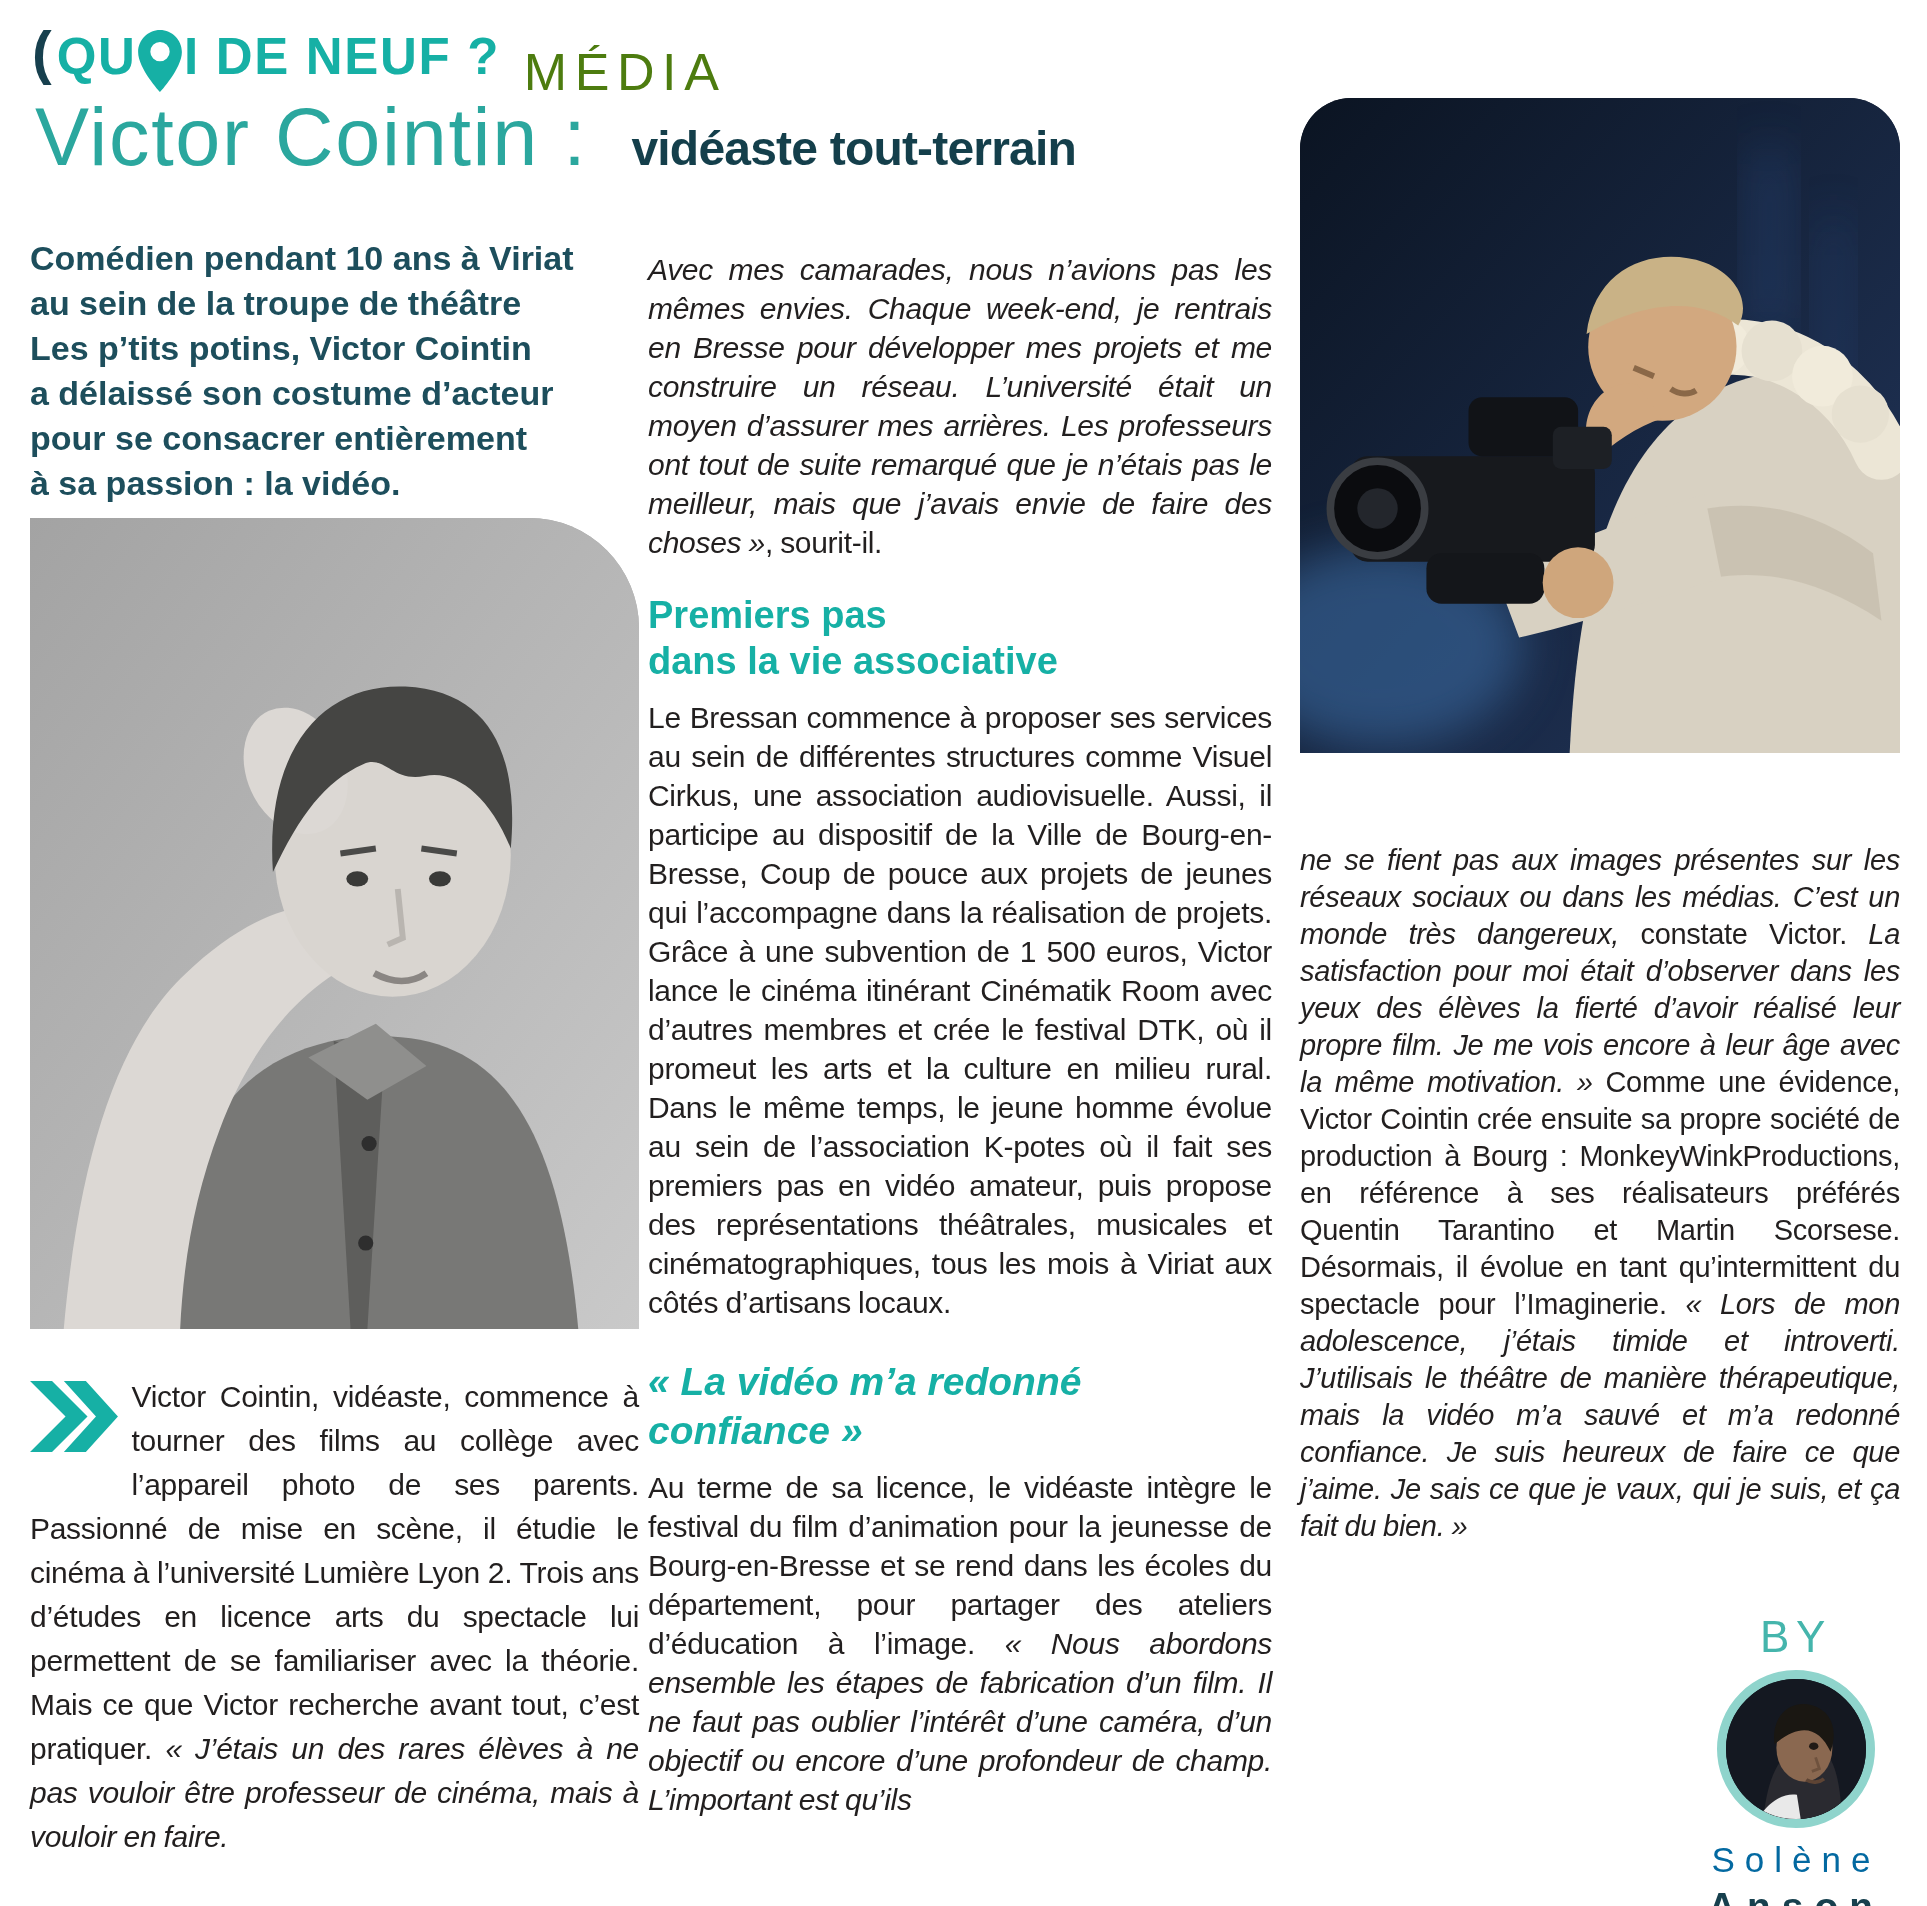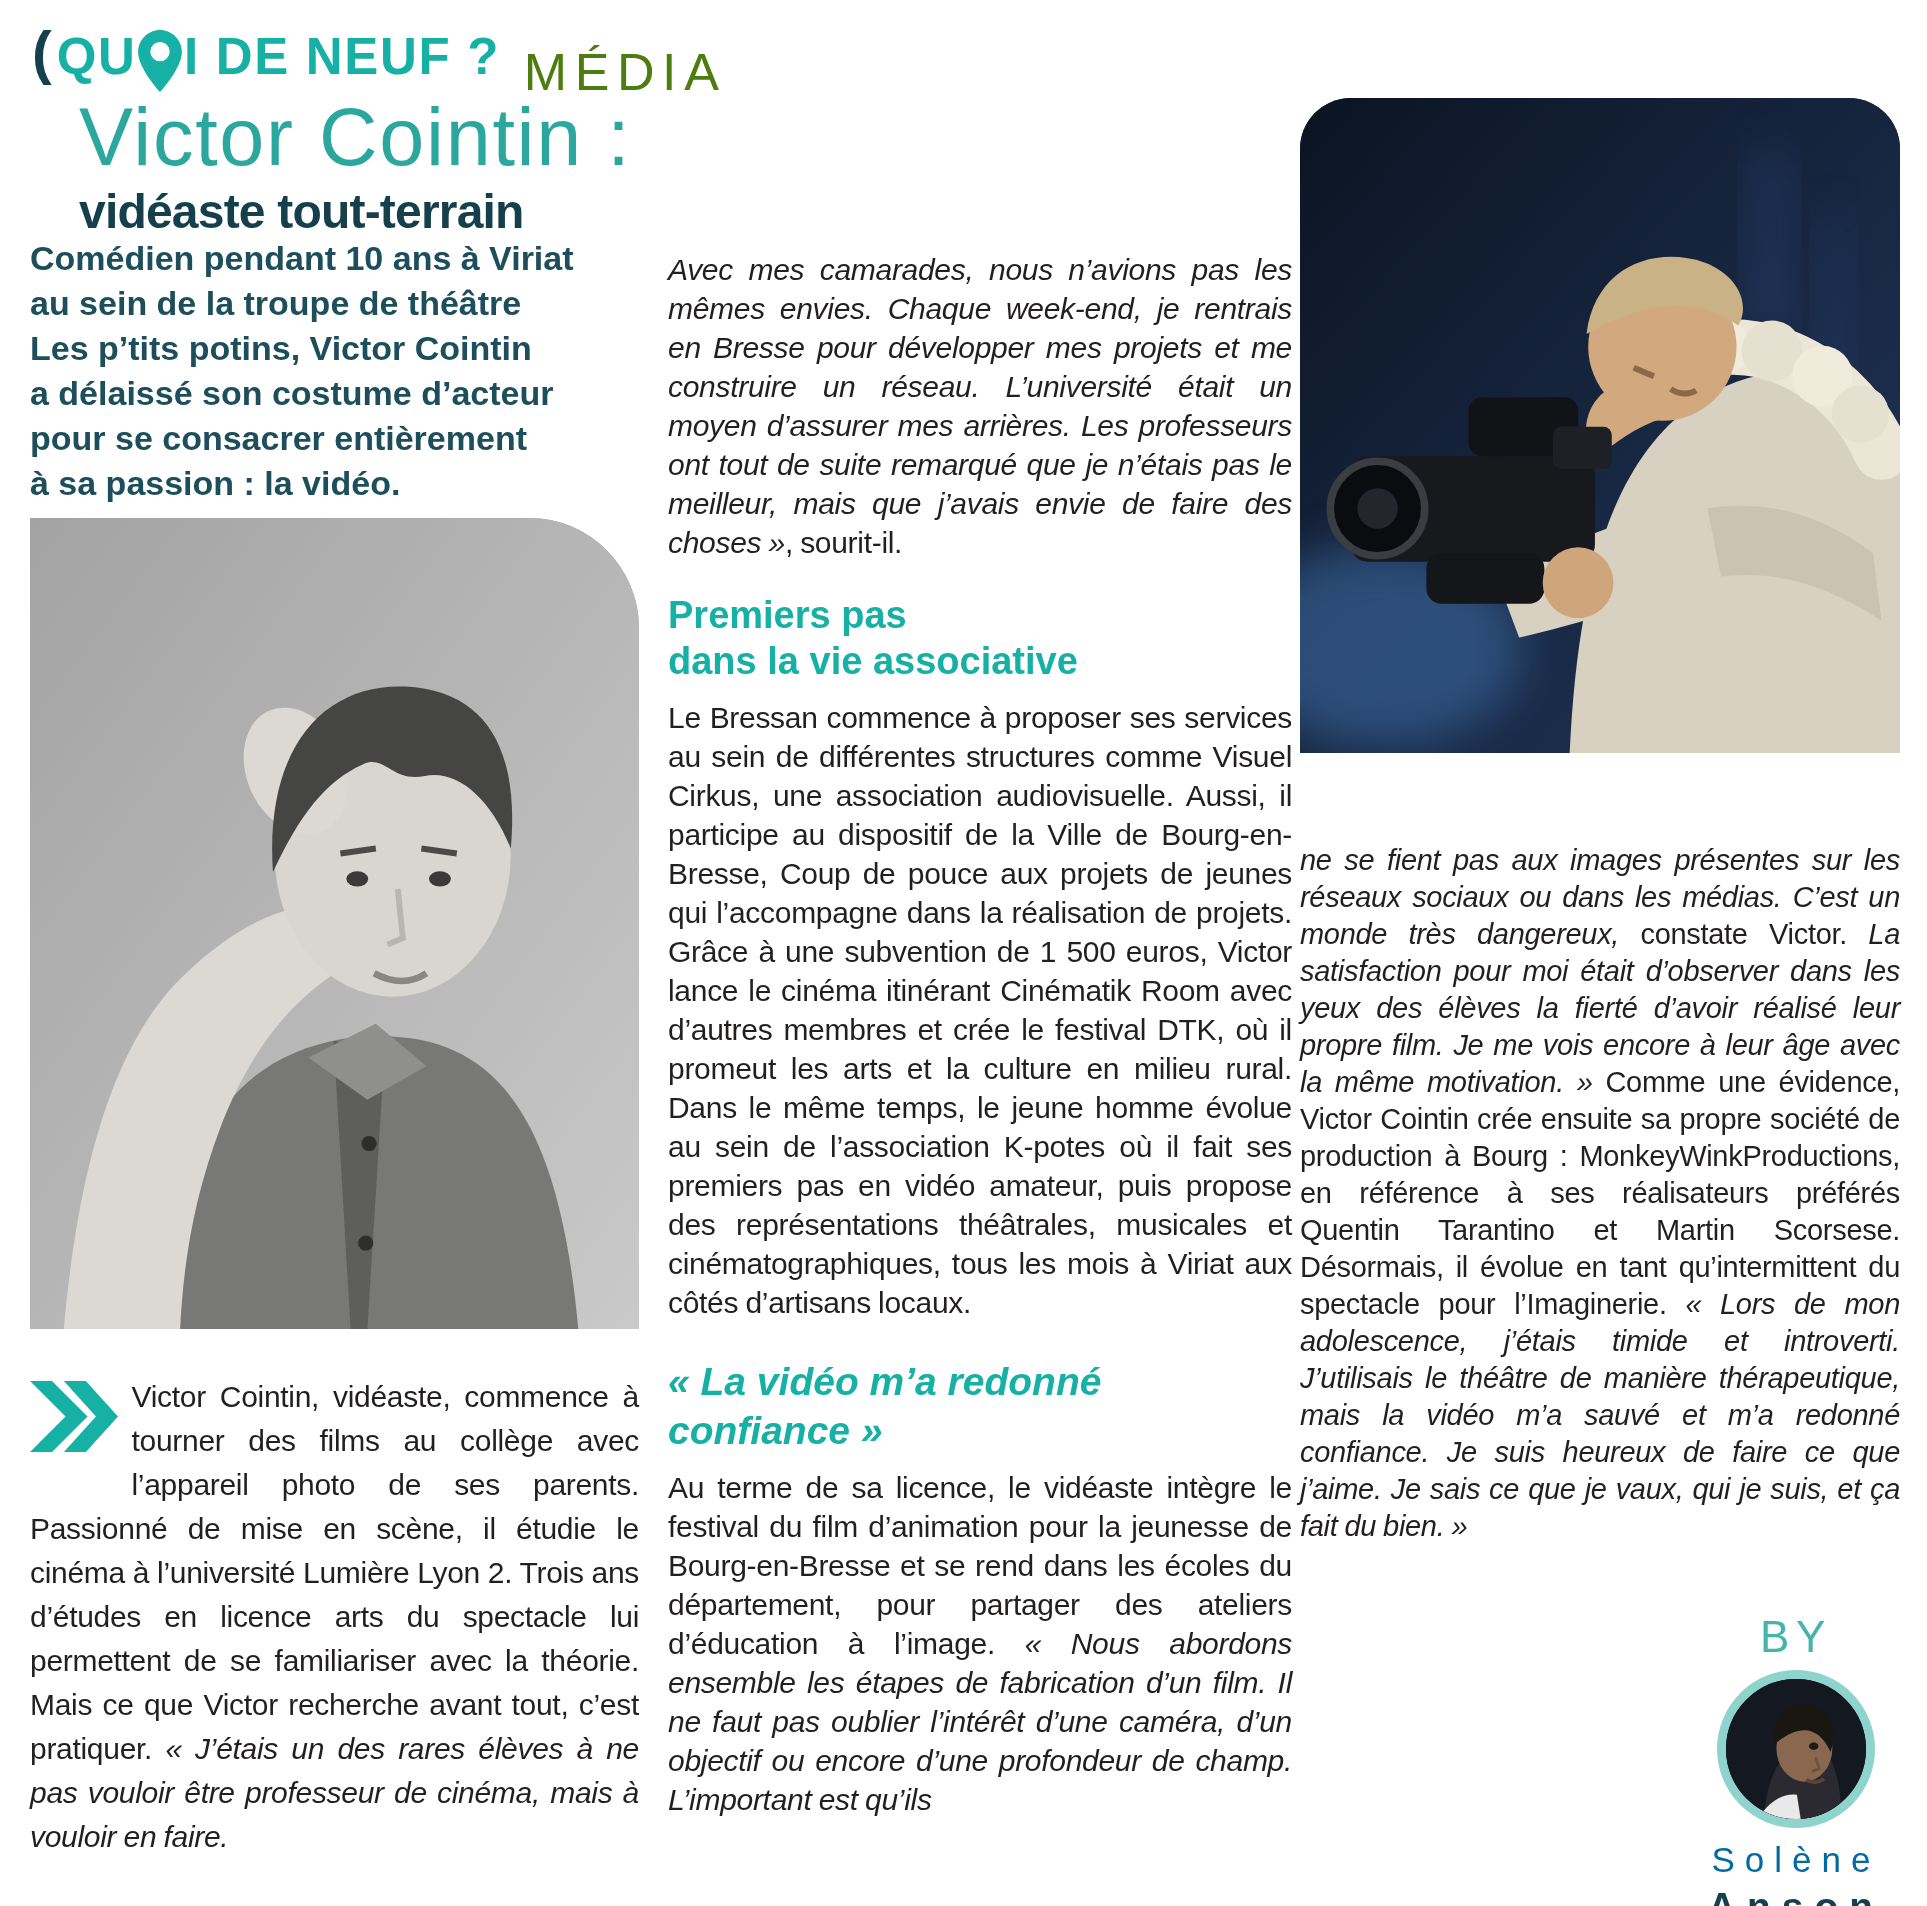--- a/index.html
+++ b/index.html
@@ -10,27 +10,27 @@
   .page{
     position:relative;width:1928px;height:1907px;background:#fff;overflow:hidden;
     font-family:"Liberation Sans", sans-serif;color:var(--ink);
   }
   
   .logo-row{position:absolute;left:32px;top:10px;display:flex;align-items:center;}
   .logo-paren{font-size:59px;font-weight:700;color:var(--navy);margin-right:5px;transform:translateY(-3.4px);}
   .brand{font-size:51px;font-weight:800;color:var(--teal);letter-spacing:1.7px;}
   .pin{width:44px;height:62px;margin:0 1.7px;transform:translateY(5px);}
   .media{font-size:52px;font-weight:100;color:#4d7c0f;letter-spacing:7.6px;margin-left:23.6px;margin-top:32px;}
-  .title-row{position:absolute;left:35px;top:91px;display:flex;align-items:baseline;flex-direction:column;}
+  .title-row{position:absolute;left:35px;top:91px;display:flex;align-items:baseline;}
   .title-main{font-size:81px;font-weight:400;color:var(--teal-light);letter-spacing:1.7px;}
   .title-sub{font-size:48px;font-weight:700;color:#143f4b;margin-left:44px;letter-spacing:-0.8px;}
   
   .col{position:absolute;}
   .col1{left:30px;top:236px;width:609px;}
-  .col2{left:668px;top:250px;width:624px;}
+  .col2{left:648px;top:250px;width:624px;}
   .col3{left:1300px;top:51px;width:600px;margin-top:47px;}
   .intro{font-size:34px;line-height:45px;font-weight:700;color:var(--intro);white-space:pre-line;}
   .body-text{font-size:30px;line-height:44px;text-align:justify;color:var(--ink);
              letter-spacing:-0.3px;word-spacing:-0.8px;}
   .col2 .body-text{line-height:39px;}
   .col3 .body-text{font-size:29px;line-height:37px;}
   .it{font-style:italic;}
   .h-teal{font-size:38px;line-height:46px;font-weight:700;color:var(--teal);white-space:pre-line;}
   .h-teal-it{font-size:39px;line-height:49px;font-weight:700;font-style:italic;color:var(--teal);white-space:pre-line;}
   

